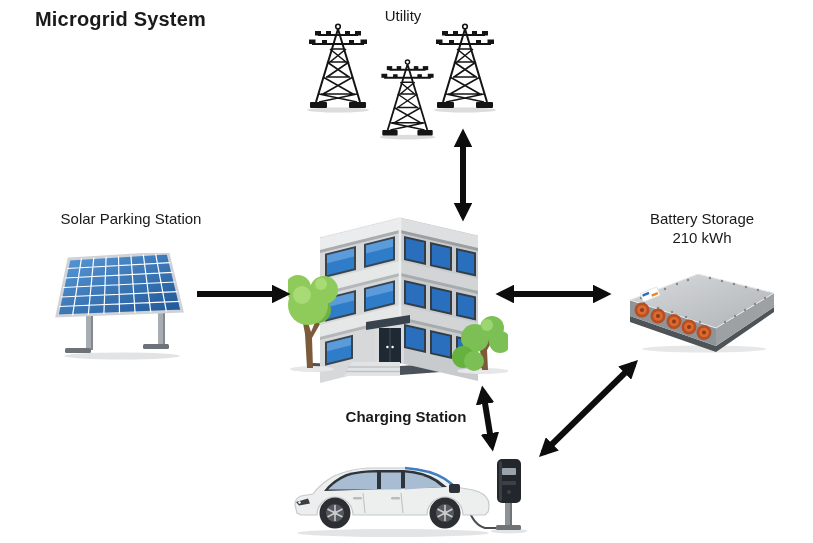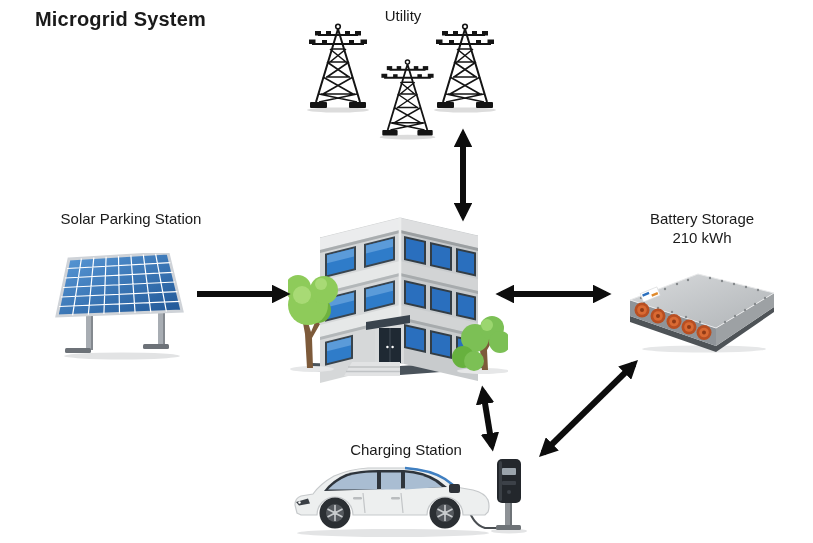--- a/index.html
+++ b/index.html
@@ -6,21 +6,21 @@
   .canvas{
     position:relative;width:813px;height:543px;background:#ffffff;
     font-family:"Liberation Sans", sans-serif;color:#1a1a1a;overflow:hidden;
   }
   .abs{position:absolute;}
   .title{left:35px;top:8px;font-size:20px;font-weight:700;letter-spacing:.2px;}
   .node-label{text-align:center;font-size:15px;line-height:19px;color:#1a1a1a;}
   .lbl-utility{left:343px;top:6px;width:120px;}
   .lbl-solar{left:16px;top:209px;width:230px;text-align:center;}
   .lbl-battery{left:612px;top:209px;width:180px;}
-  .lbl-charging{left:326px;top:440px;width:160px;}
+  .lbl-charging{left:326px;top:407px;width:160px;font-weight:bold;}
   svg{display:block;}
   .overlay{left:0;top:0;pointer-events:none;}
 </style>
 </head>
 <body>
 
 <div class="canvas">
 
   <div class="abs node-label lbl-utility">Utility</div>
 

